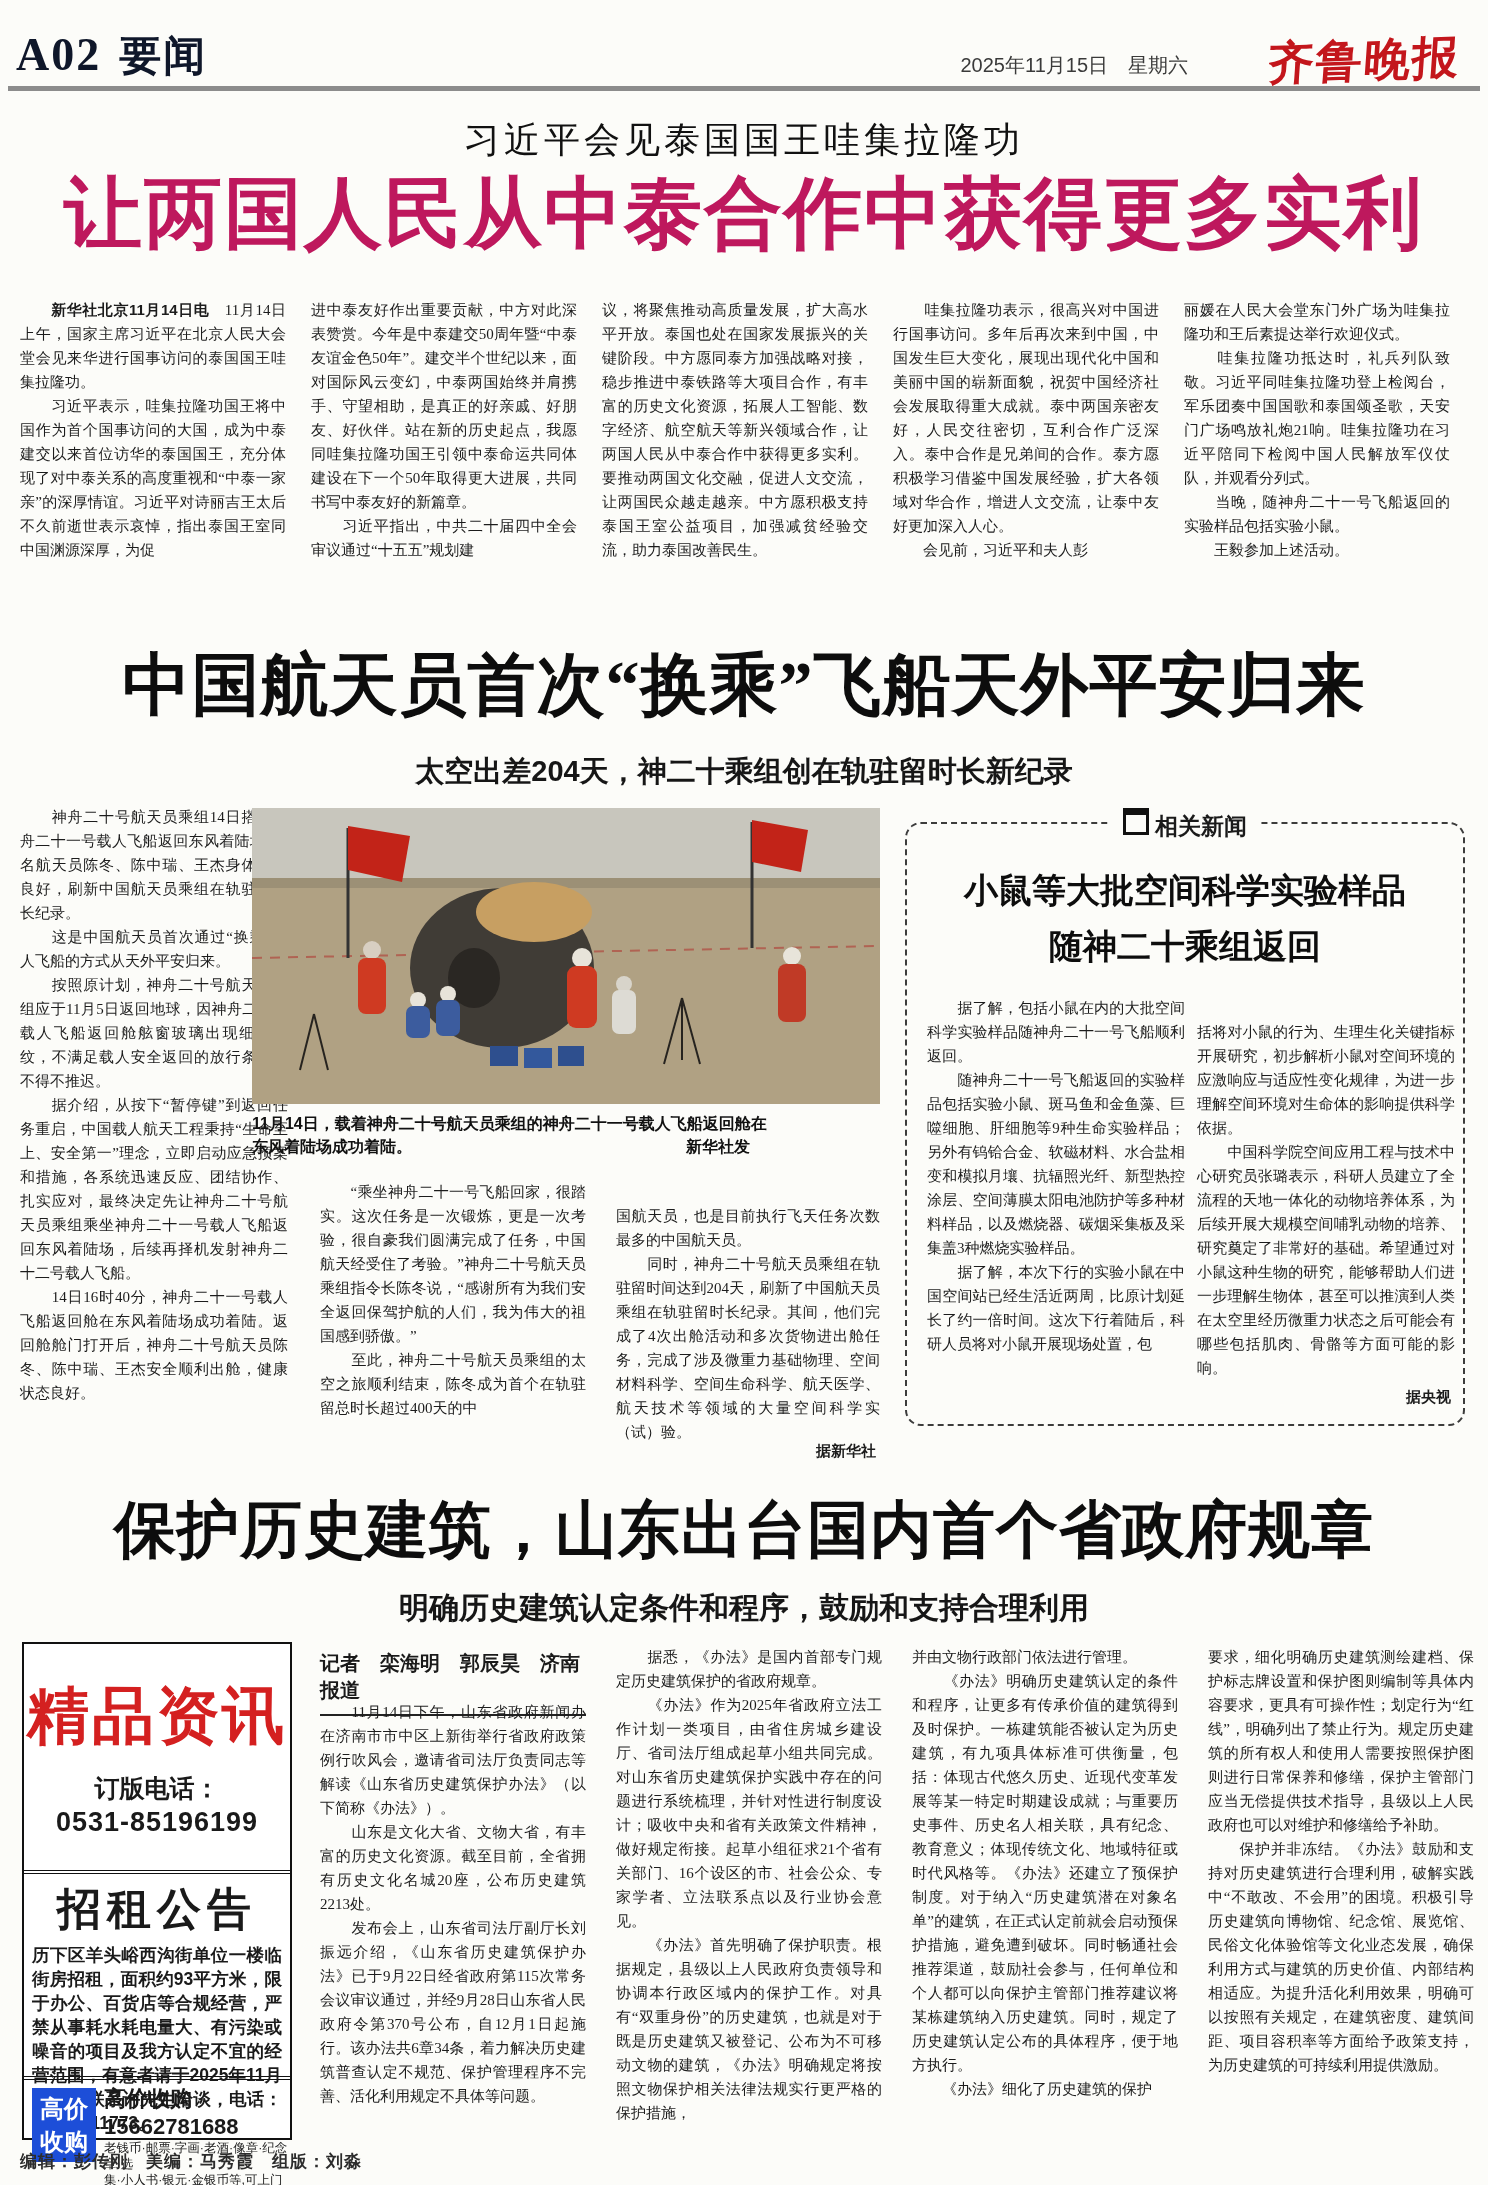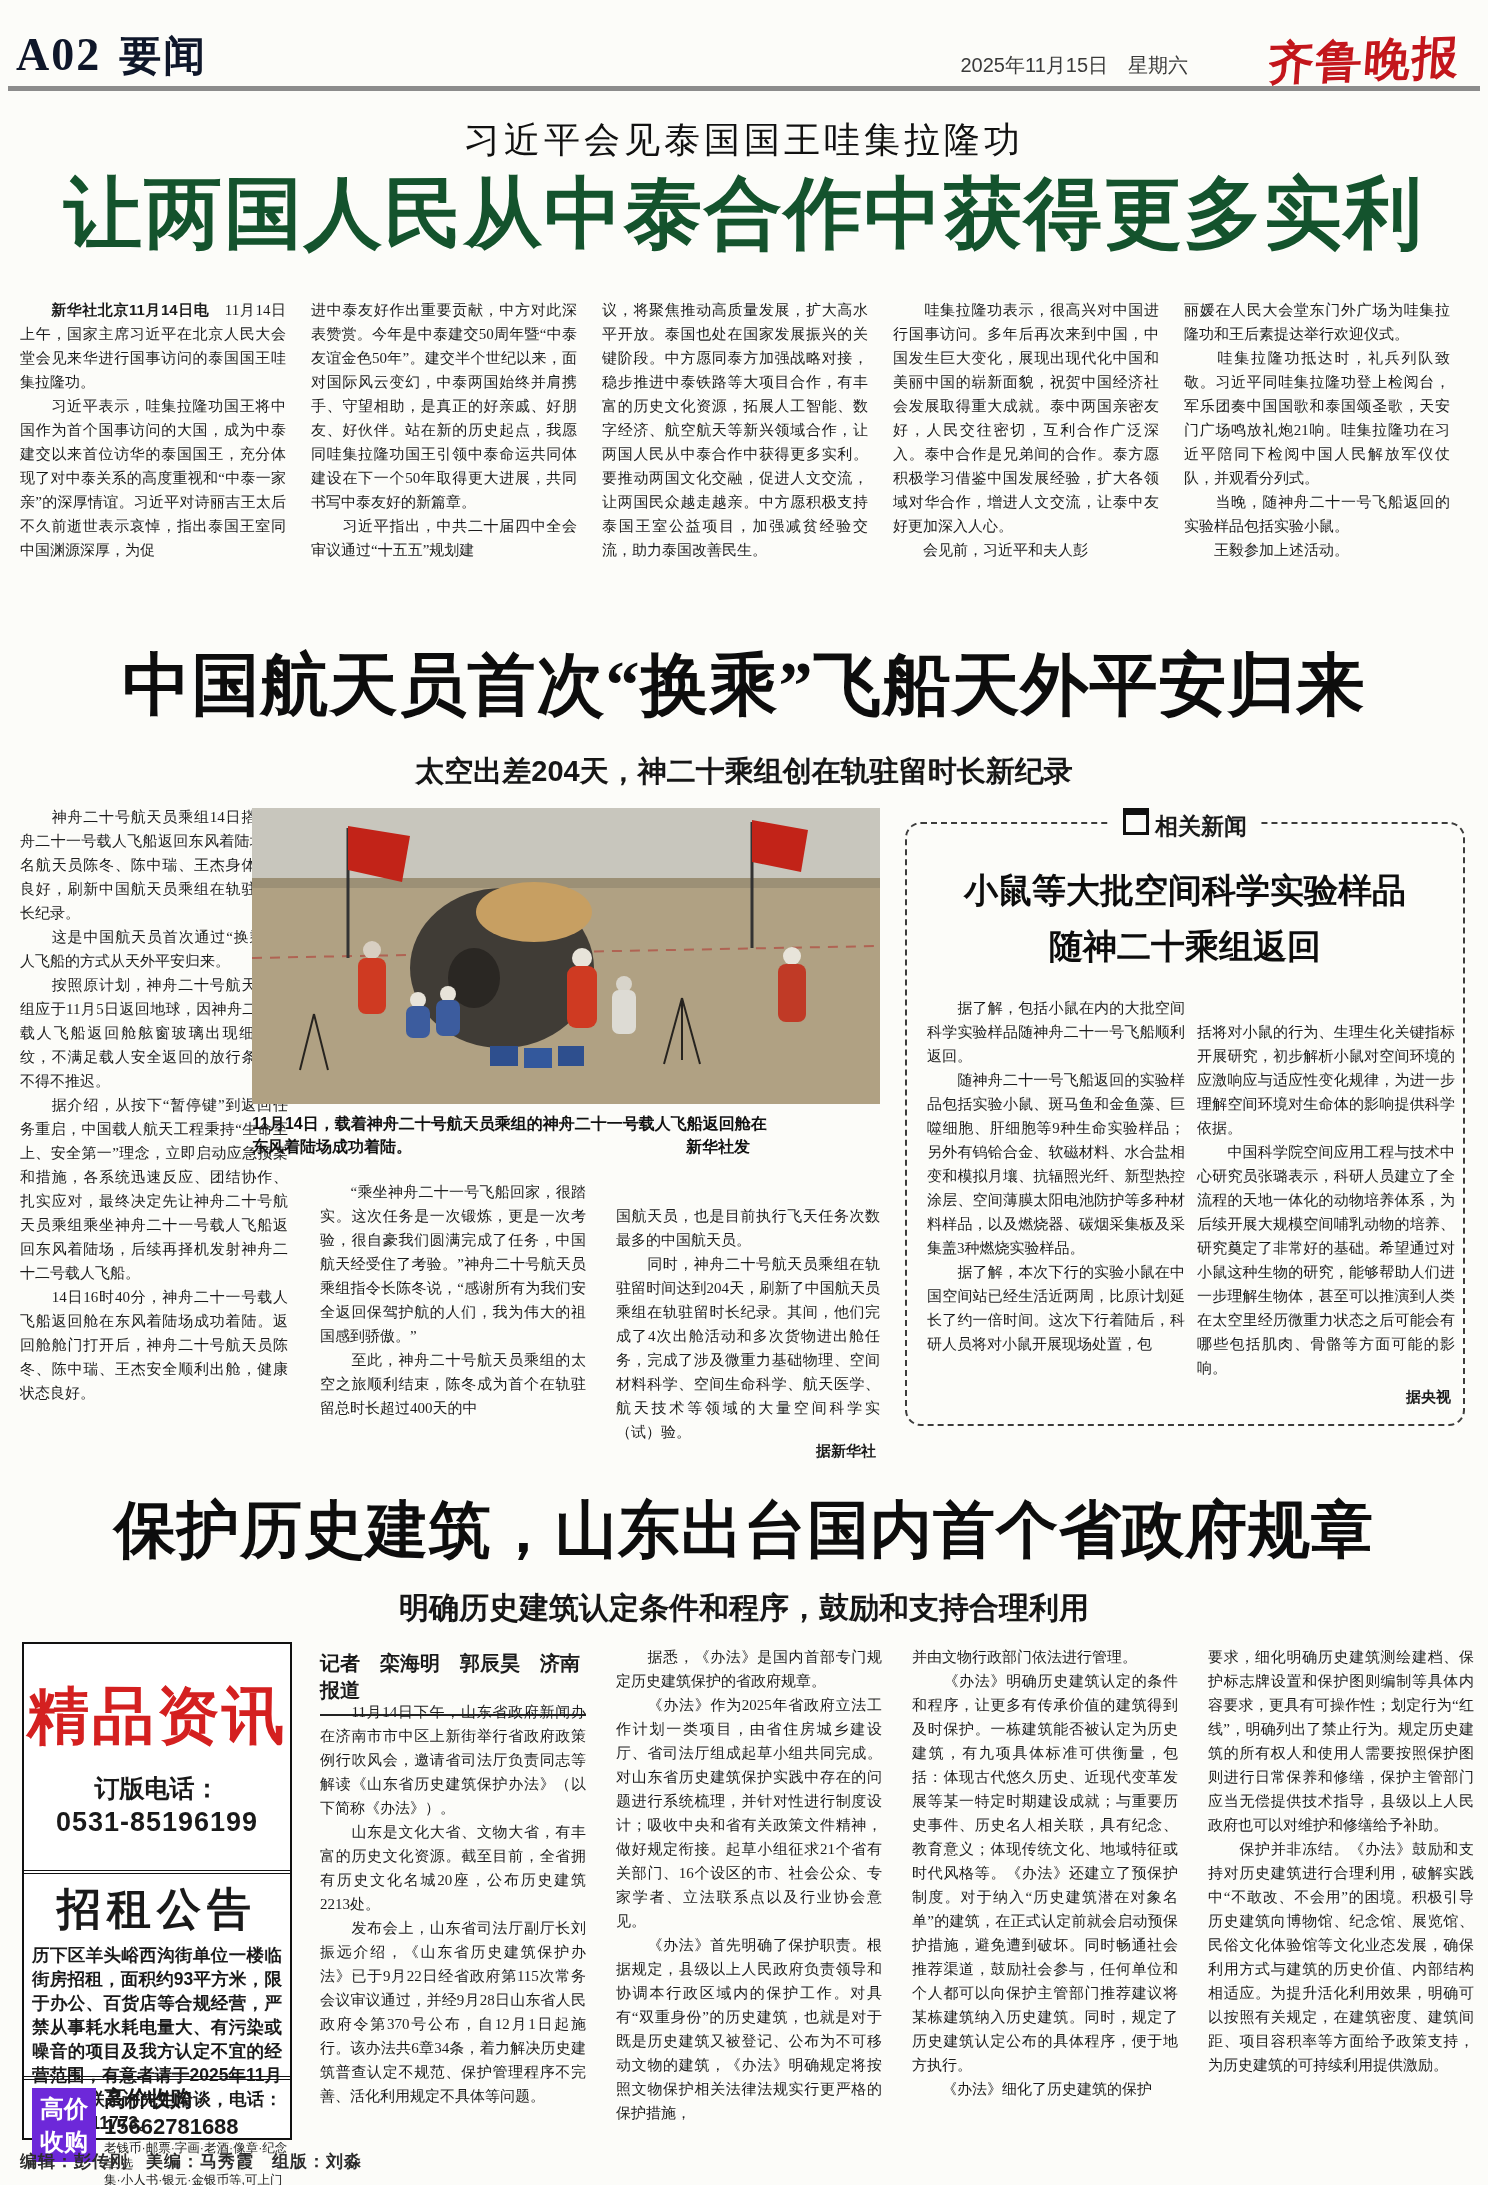--- a/index.html
+++ b/index.html
@@ -10,21 +10,21 @@
   }
   .abs{position:absolute;}
   
   .ed-no{left:16px;top:28px;font-size:46px;font-weight:bold;letter-spacing:2px;font-family:"Liberation Serif",serif;color:#0f172a;}
   .ed-sec{display:inline-block;margin-left:18px;font-size:42px;}
   .hdr-date{right:300px;top:52px;font-size:20px;color:#3a3a3a;font-family:"Liberation Sans",sans-serif;}
   .masthead{right:28px;top:30px;font-size:46px;font-weight:bold;color:#c3161c;transform:skewX(-6deg) rotate(-2deg);letter-spacing:2px;}
   .hdr-rule{left:8px;top:86px;width:1472px;height:5px;background:#8c8c8c;}
   
   .a1-kicker{left:0;top:116px;width:1488px;text-align:center;font-size:36px;color:#111;letter-spacing:4px;font-family:"Liberation Sans",sans-serif;}
-  .a1-headline{left:0;top:162px;width:1488px;text-align:center;font-size:78px;font-weight:bold;letter-spacing:2px;color:#14532d;}
+  .a1-headline{left:0;top:162px;width:1488px;text-align:center;font-size:78px;font-weight:bold;letter-spacing:2px;color:#be185d;}
   .coltext{font-size:15px;line-height:24px;text-align:justify;white-space:pre-line;color:#1c1c1c;}
   .coltext b{font-family:"Liberation Sans",sans-serif;}
   .a1col{top:298px;width:266px;height:318px;}
   
   .a2-headline{left:0;top:640px;width:1488px;text-align:center;font-size:68px;font-weight:bold;letter-spacing:1px;color:#0d0d0d;}
   .a2-subhead{left:0;top:752px;width:1488px;text-align:center;font-size:29px;font-weight:bold;font-family:"Liberation Sans",sans-serif;color:#161616;}
   .photo-wrap{left:252px;top:808px;width:628px;height:296px;background:#b0a183;}
   .caption{left:252px;top:1112px;width:628px;font-size:16px;font-weight:bold;line-height:23px;color:#111;font-family:"Liberation Sans",sans-serif;}
   .caption .credit{position:absolute;right:130px;top:23px;font-weight:bold;}
   
@@ -45,21 +45,21 @@
   .ads-box{left:22px;top:1642px;width:266px;height:494px;border:2px solid #111;background:#fff;}
   .ad-sec{border-bottom:4px double #111;position:relative;}
   .ad1{height:196px;text-align:center;}
   .ad1-title{margin-top:30px;font-size:62px;font-weight:bold;color:#d42020;letter-spacing:3px;font-family:"Liberation Sans",sans-serif;text-align:center;}
   .ad1-label{margin-top:14px;font-size:25px;font-weight:bold;font-family:"Liberation Sans",sans-serif;}
   .ad1-phone{margin-top:2px;font-size:27px;font-weight:bold;font-family:"Liberation Sans",sans-serif;letter-spacing:1px;}
   .ad2{height:196px;}
   .ad2-title{text-align:center;margin-top:6px;font-size:44px;font-weight:bold;letter-spacing:6px;font-family:"Liberation Sans",sans-serif;}
   .ad2-body{margin:4px 8px 0 8px;font-size:17.5px;font-weight:bold;line-height:24px;text-align:justify;font-family:"Liberation Sans",sans-serif;}
   .ad3{height:90px;border-bottom:none;}
-  .ad3-badge{position:absolute;left:8px;top:8px;width:64px;height:74px;background:#6d28d9;color:#fff;font-size:24px;font-weight:bold;text-align:center;line-height:33px;padding-top:4px;box-sizing:border-box;font-family:"Liberation Sans",sans-serif;}
+  .ad3-badge{position:absolute;left:8px;top:8px;width:64px;height:74px;background:#1d4ed8;color:#fff;font-size:24px;font-weight:bold;text-align:center;line-height:33px;padding-top:4px;box-sizing:border-box;font-family:"Liberation Sans",sans-serif;}
   .ad3-main{margin-left:80px;padding-top:4px;font-family:"Liberation Sans",sans-serif;}
   .ad3-head{font-size:22px;font-weight:bold;}
   .ad3-small{font-size:12.5px;line-height:16px;color:#222;}
   
   .footer{left:20px;top:2150px;font-size:17px;font-weight:bold;color:#2c2c2c;font-family:"Liberation Sans",sans-serif;letter-spacing:1px;}
 </style>
 </head>
 <body>
 
 <div class="abs ed-no">

